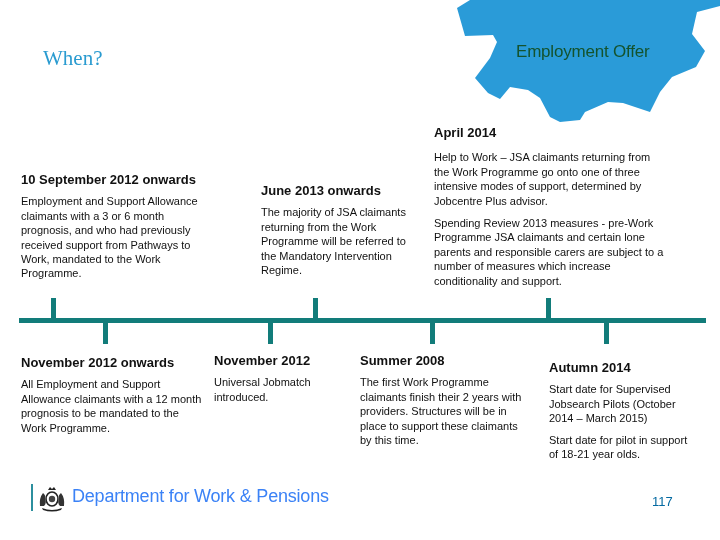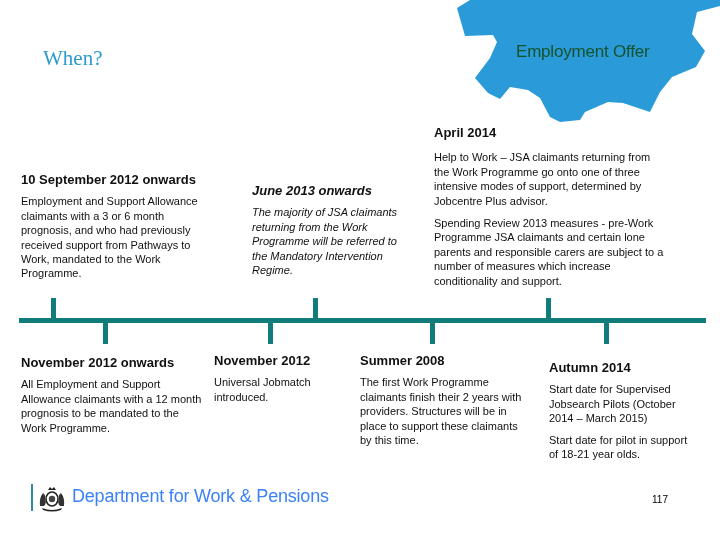--- a/index.html
+++ b/index.html
@@ -22,42 +22,42 @@
       letter-spacing: -0.2px;
     }
     .event { font-size: 11px; line-height: 14.4px; }
     .event .date { font-weight: bold; margin-bottom: 7px; font-size: 13px; }
     .event .desc { margin: 0 0 7px 0; }
     .timeline-line { left: 19px; top: 318px; width: 687px; height: 5px; background: #127c7a; }
     .tick { width: 5px; height: 21px; background: #127c7a; }
     .logo-bar { left: 31px; top: 484px; width: 2px; height: 27px; background: #2c8f9e; }
     .crest { left: 37px; top: 484px; }
     .dwp-text { left: 72px; top: 486px; font-size: 18px; color: #3b82f6; letter-spacing: -0.2px; }
-    .page-num { left: 652px; top: 494px; font-size: 10px; color: #000000; }
+    .page-num { left: 652px; top: 494px; font-size: 13px; color: #0369a1; }
   </style>
 </head>
 <body>
 
 <div class="abs title">When?</div>
 
 <svg class="abs gear" width="720" height="130" viewBox="0 0 720 130">
   <polygon fill="#2a9bd8" points="
     457,8 470,0 720,0 720,6 697,12 692,34 705,51 696,67 672,77
     660,92 650,112 623,103 608,102 585,112 580,120 560,122 550,117 540,98
     528,90 510,87 500,99 488,93 475,78 490,58 497,42 493,35 465,36
   "></polygon>
 </svg>
 <div class="abs gear-label">Employment Offer</div>
 
 <div class="abs event" style="left:21px; top:173px; width:195px;">
   <div class="date">10 September 2012 onwards</div>
   <div class="desc">Employment and Support Allowance claimants with a 3 or 6 month prognosis, and who had previously received support from Pathways to Work, mandated to the Work Programme.</div>
 </div>
 
-<div class="abs event" style="left:252px; top:184px; width:160px;font-style:italic;">
+<div class="abs event" style="left:261px; top:184px; width:160px;">
   <div class="date">June 2013 onwards</div>
   <div class="desc">The majority of JSA claimants returning from the Work Programme will be referred to the Mandatory Intervention Regime.</div>
 </div>
 
 <div class="abs event" style="left:434px; top:126px; width:230px;">
   <div class="date" style="margin-bottom:10px;">April 2014</div>
   <div class="desc" style="margin-bottom:8px;">Help to Work – JSA claimants returning from the Work Programme go onto one of three intensive modes of support, determined by Jobcentre Plus advisor.</div>
   <div class="desc">Spending Review 2013 measures - pre-Work Programme JSA claimants and certain lone parents and responsible carers are subject to a number of measures which increase conditionality and support.</div>
 </div>
 

